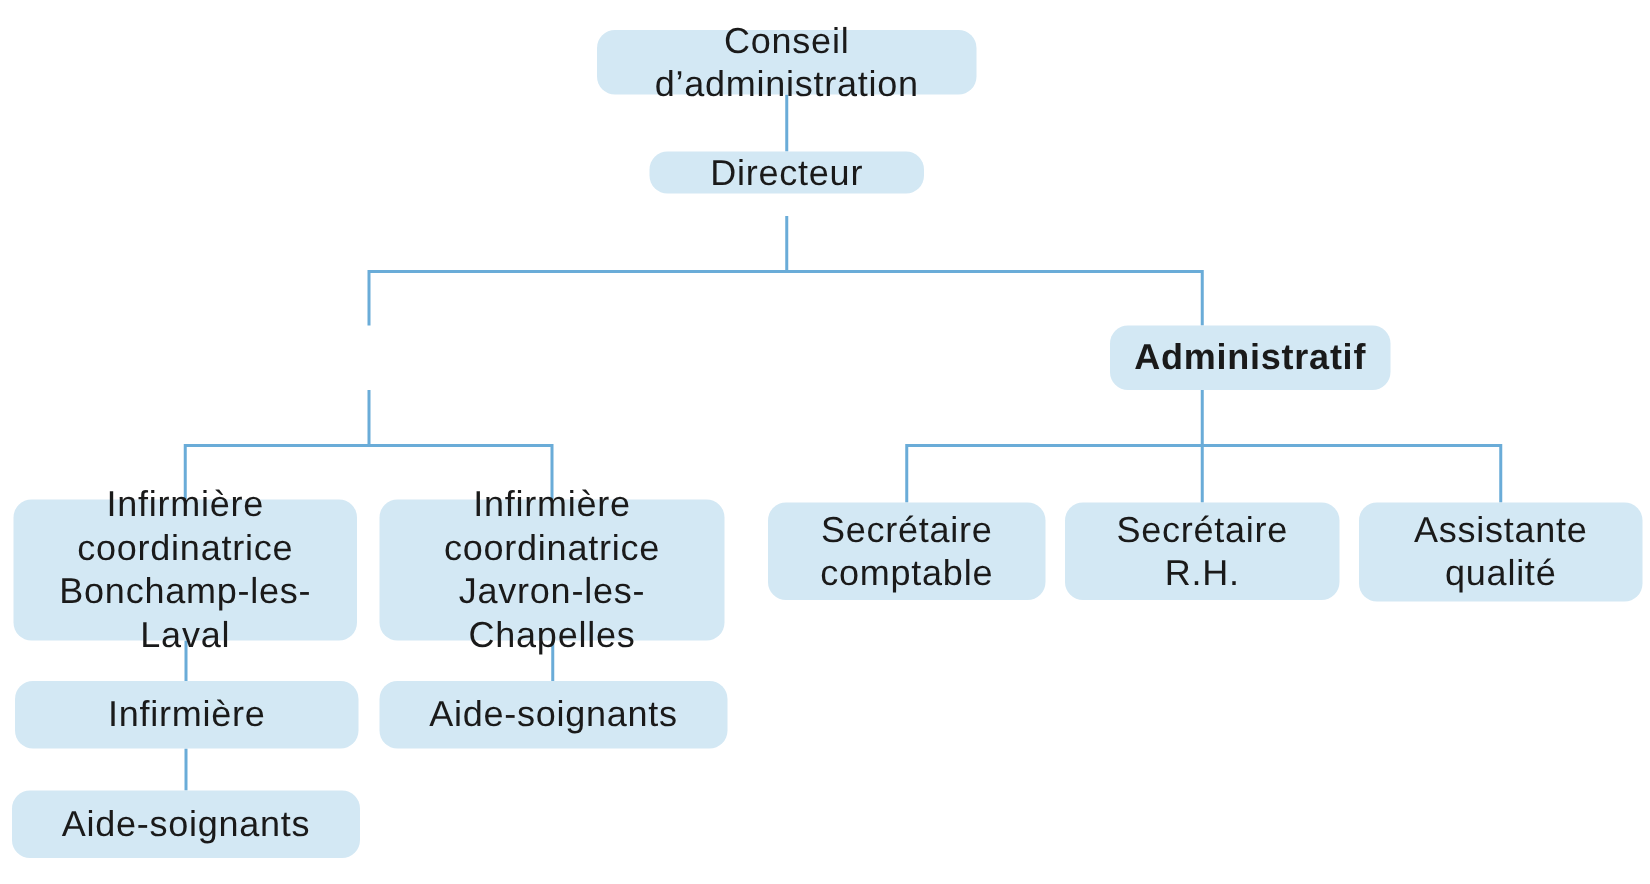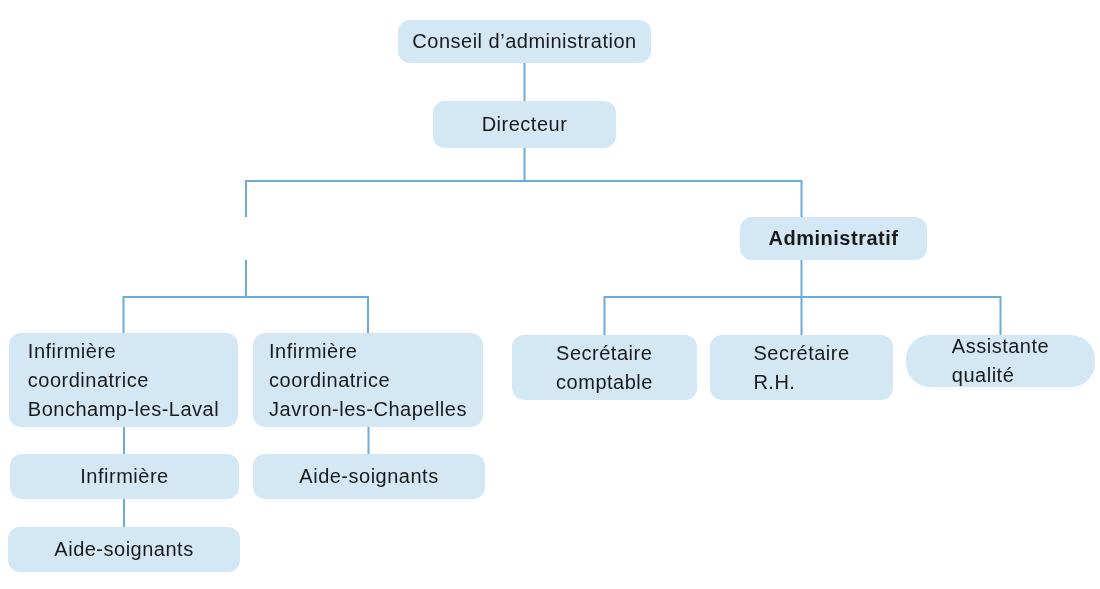--- a/index.html
+++ b/index.html
@@ -34,37 +34,38 @@
     stroke-width: 2;
   }
   .node {
     position: absolute;
     box-sizing: border-box;
     background: var(--node-fill);
     border-radius: 12px;
     display: flex;
     align-items: center;
     justify-content: center;
+    text-align: center;
     color: var(--text);
-    font-size: 20px;
+    font-size: 24px;
     line-height: 29px;
     letter-spacing: 0.5px;
     white-space: pre-line;
     padding: 2px 8px;
   }
   
   .n-conseil        { left: 398px; top: 20px;  width: 253px; height: 43px; }
-  .n-directeur      { left: 433px; top: 101px; width: 183px; height: 47px; }
+  .n-directeur      { left: 433px; top: 101px; width: 183px; height: 28px; }
   .n-soins          { left: 123px; top: 217px; width: 246px; height: 43px; }
   .n-administratif  { left: 740px; top: 217px; width: 187px; height: 43px; font-weight: bold; }
   .n-coord-bonchamp { left: 9px;   top: 333px; width: 229px; height: 94px; }
   .n-coord-javron   { left: 253px; top: 333px; width: 230px; height: 94px; }
   .n-sec-comptable  { left: 512px; top: 335px; width: 185px; height: 65px; }
   .n-sec-rh         { left: 710px; top: 335px; width: 183px; height: 65px; }
-  .n-assist-qualite { left: 906px; top: 335px; width: 189px; height: 52px; border-radius: 24px; }
+  .n-assist-qualite { left: 906px; top: 335px; width: 189px; height: 66px; }
   .n-infirmiere     { left: 10px;  top: 454px; width: 229px; height: 45px; }
   .n-aide-javron    { left: 253px; top: 454px; width: 232px; height: 45px; }
   .n-aide-bonchamp  { left: 8px;   top: 527px; width: 232px; height: 45px; }
 </style>
 </head>
 <body>
 
 <div class="stage">
 
   <svg class="connectors" viewBox="0 0 1100 589" xmlns="http://www.w3.org/2000/svg" aria-hidden="true">

